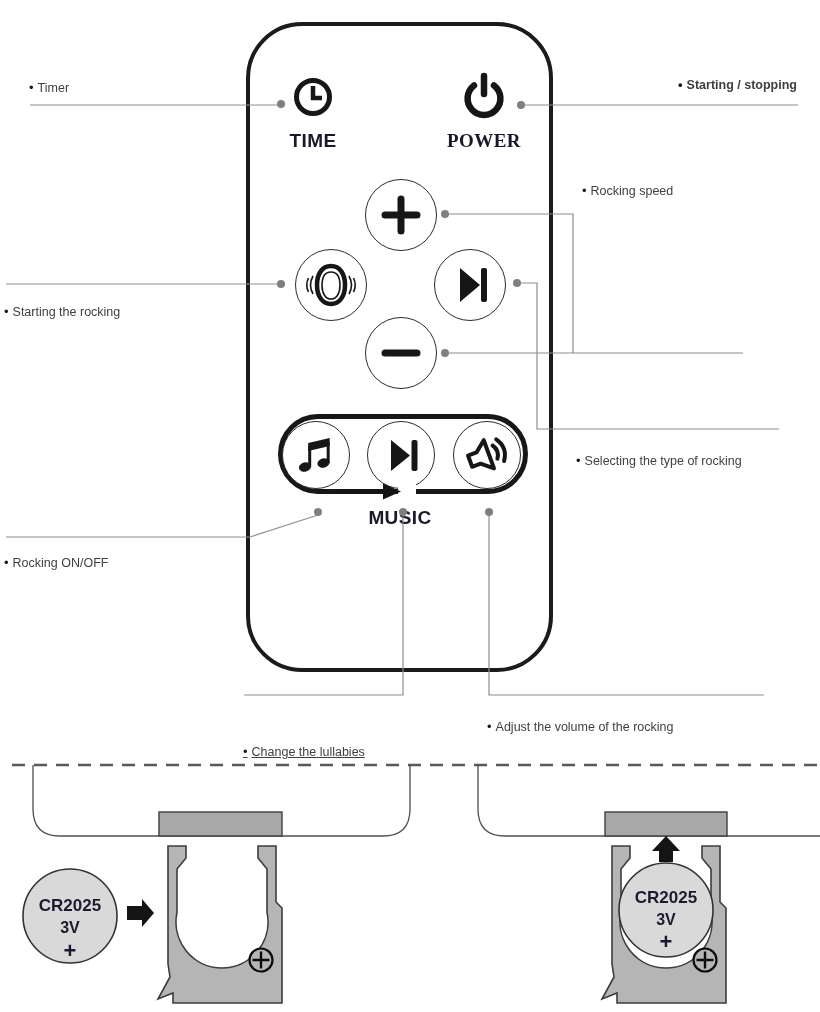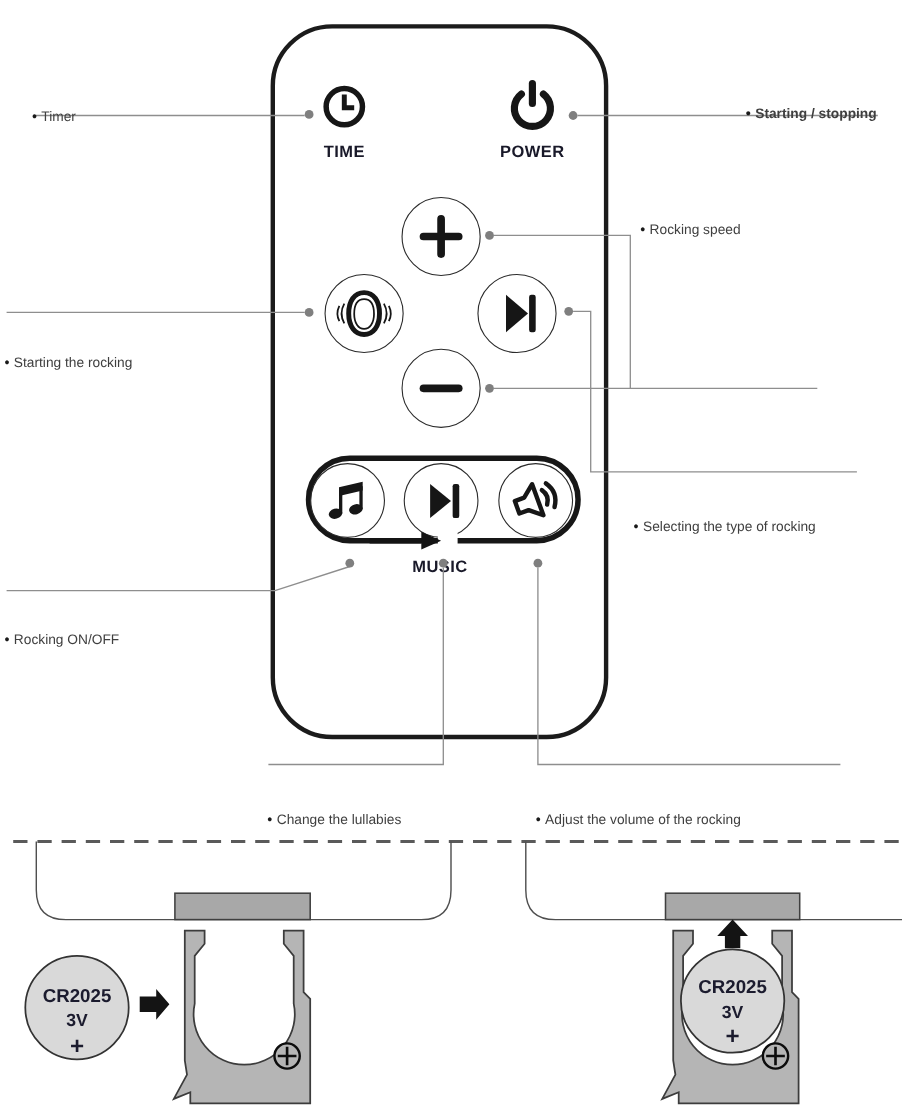--- a/index.html
+++ b/index.html
@@ -2,30 +2,30 @@
 <html><head>
 <meta charset="utf-8">
 <style>
   html,body{margin:0;padding:0;background:#fff;}
   .page{position:relative;width:820px;height:1012px;background:#fff;
         font-family:"Liberation Sans",sans-serif;overflow:hidden;}
   
   .remote{position:absolute;left:246px;top:22px;width:307px;height:650px;
           border:4px solid #1b1b1b;border-radius:56px;background:#fff;box-sizing:border-box;}
   .iconblock{position:absolute;}
-  .caption{position:absolute;font-weight:bold;color:#191929;font-size:15px;
+  .caption{position:absolute;font-weight:bold;color:#191929;font-size:19px;
            text-align:center;letter-spacing:.4px;}
   .circle-btn{position:absolute;width:70px;height:70px;border:1.6px solid #2b2b2b;
               border-radius:50%;background:#fff;display:flex;align-items:center;justify-content:center;}
   .music-pill{position:absolute;left:28px;top:388px;width:250px;height:80px;
               border:5px solid #171717;border-radius:44px;background:#fff;box-sizing:border-box;}
   .pill-btn{position:absolute;width:66px;height:66px;border:1.6px solid #2b2b2b;
             border-radius:50%;background:#fff;display:flex;align-items:center;justify-content:center;}
   
-  .callout-label{position:absolute;font-size:12.5px;color:#3f3f3f;white-space:nowrap;line-height:15px;margin-top:18px;}
+  .callout-label{position:absolute;font-size:12.5px;color:#3f3f3f;white-space:nowrap;line-height:15px;}
   .callout-label .bullet{color:#1a1a1a;margin-right:4px;font-size:13px;}
   svg.overlay{position:absolute;left:0;pointer-events:none;}
   svg text{font-family:"Liberation Sans",sans-serif;font-weight:bold;fill:#1b1b2e;}
 </style>
 </head>
 <body>
 
 <div class="page">
 
   <div class="remote">
@@ -37,21 +37,21 @@
       </svg>
     </div>
     <div class="caption" style="left:13px;top:104px;width:100px;">TIME</div>
 
     <div class="iconblock" style="left:210px;top:45px;">
       <svg width="48" height="48" viewBox="0 0 48 48">
         <path d="M24,5 V23" fill="none" stroke="#161616" stroke-width="6.5" stroke-linecap="round"></path>
         <path d="M14,14.5 A16.4,16.4 0 1,0 34,14.5" fill="none" stroke="#161616" stroke-width="6.5" stroke-linecap="round"></path>
       </svg>
     </div>
-    <div class="caption" style="left:184px;top:104px;width:100px;">POWER</div>
+    <div class="caption" style="left:184px;top:104px;width:100px;font-family:Liberation Serif, serif;">POWER</div>
 
     <div class="circle-btn" style="left:115px;top:153px;">
       <svg width="70" height="70" viewBox="0 0 70 70">
         <path d="M19,35 H51 M35,19 V51" stroke="#161616" stroke-width="7" stroke-linecap="round"></path>
       </svg>
     </div>
 
     <div class="circle-btn" style="left:45px;top:223px;">
       <svg width="70" height="70" viewBox="0 0 70 70">
         <path d="M35,16 C26,16 21,24 21,35 C21,47 27,54 35,54 C43,54 49,47 49,35 C49,24 44,16 35,16 Z" fill="none" stroke="#161616" stroke-width="4.5"></path>
@@ -145,21 +145,21 @@
   </div>
   <div class="callout-label" style="left:4px;top:304px;text-align:right;">
     <span class="bullet">•</span><span>Starting the rocking</span>
   </div>
   <div class="callout-label" style="left:576px;top:453px;">
     <span class="bullet">•</span><span>Selecting the type of rocking</span>
   </div>
   <div class="callout-label" style="left:4px;top:555px;">
     <span class="bullet">•</span><span>Rocking ON/OFF</span>
   </div>
-  <div class="callout-label" style="left:243px;top:719px;">
+  <div class="callout-label" style="left:243px;top:744px;text-decoration:underline;">
     <span class="bullet">•</span><span>Change the lullabies</span>
   </div>
   <div class="callout-label" style="left:487px;top:719px;">
     <span class="bullet">•</span><span>Adjust the volume of the rocking</span>
   </div>
 
   <svg class="overlay" style="top:750px;" width="820" height="262" viewBox="0 750 820 262">
 
     <line x1="12" y1="765" x2="820" y2="765" stroke="#5a5a5a" stroke-width="2.6" stroke-dasharray="13 9"></line>
 

